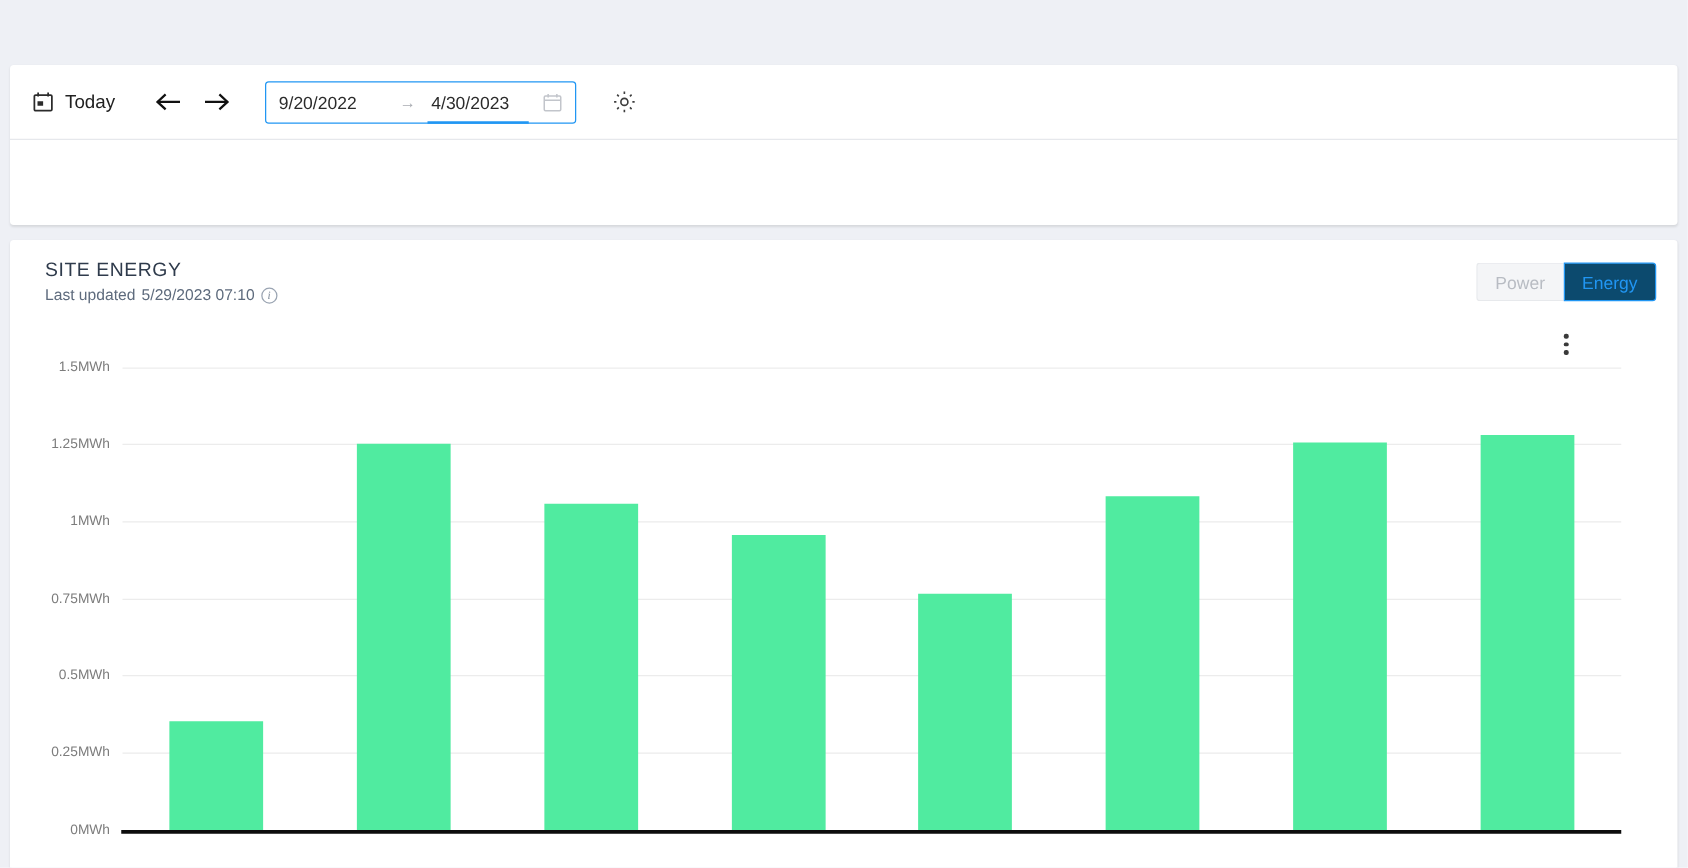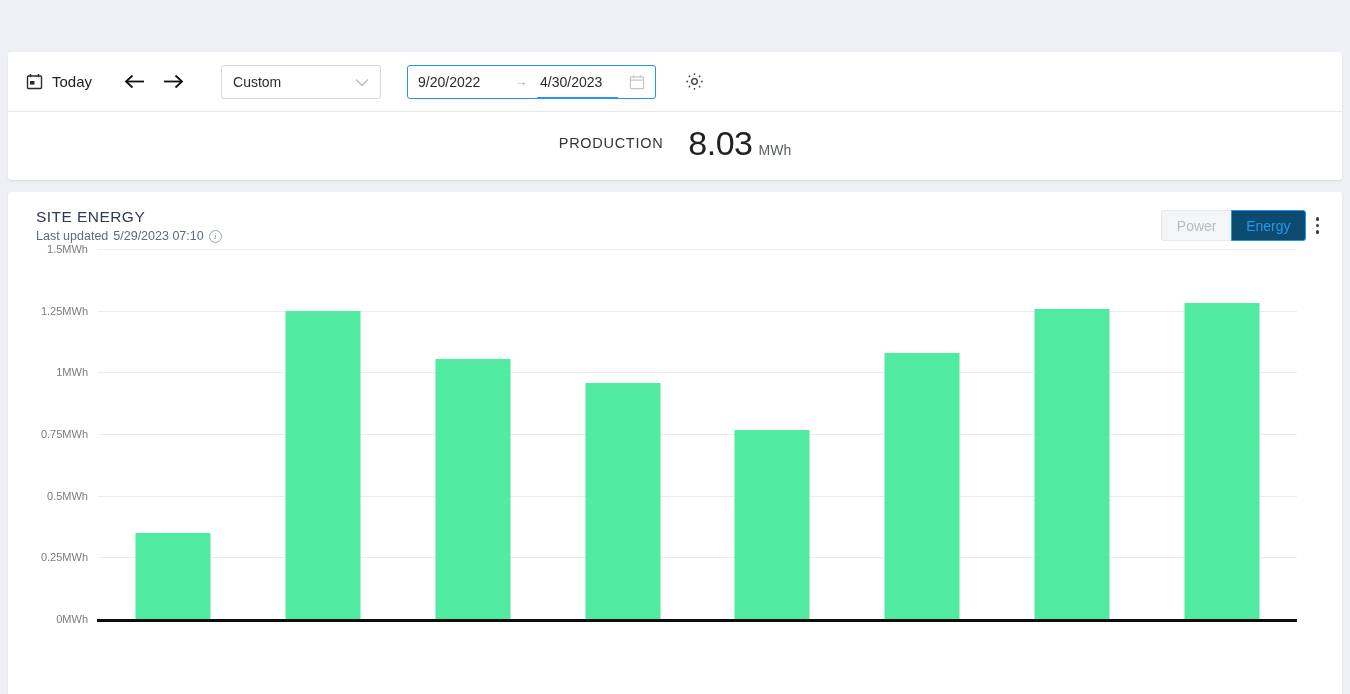--- a/index.html
+++ b/index.html
@@ -111,21 +111,21 @@
   .chart-title { font-size: 15.5px; color: #2f3b4c; letter-spacing: .45px; }
   .chart-sub {
     font-size: 12.5px; color: #5e6b7d; margin-top: 3px;
     display: flex; align-items: center; gap: 5px;
   }
   .info-i {
     width: 13px; height: 13px; border: 1px solid #9aa4b2; border-radius: 50%;
     color: #7b8796; font-size: 9px; line-height: 11px; text-align: center;
     cursor: pointer; font-style: italic; font-family: "Liberation Serif", serif;
   }
-  .head-right { margin-left: auto; display: flex; align-items: center; gap: 4px; padding-top: 2px;}
+  .head-right { margin-left: auto; display: flex; align-items: center; gap: 22px; padding-top: 2px; flex-direction: column;}
   .seg { display: flex; }
   .seg-btn {
     height: 31px; min-width: 70px; padding: 0 14px;
     display: flex; align-items: center; justify-content: center;
     font-size: 14px; cursor: pointer;
   }
   .seg-btn.off { background: #f4f5f7; color: #b8bcc3; border: 1px solid #e7e9ec; border-right: none;
     border-radius: 3px 0 0 3px; }
   .seg-btn.on { background: #0c4a6e; color: #2196f3; border: 1px solid #2196f3; border-radius: 0 3px 3px 0; }
   .kebab { display: flex; flex-direction: column; gap: 3px; cursor: pointer; padding: 4px 6px; }
@@ -183,28 +183,20 @@
           </svg>
         </div>
         <div class="arrow-btn">
           <svg width="24" height="17" viewBox="0 0 24 17">
             <line x1="3" y1="8.5" x2="21" y2="8.5" stroke="#111" stroke-width="1.8"></line>
             <polyline points="14.5,2.5 21,8.5 14.5,14.5" fill="none" stroke="#111" stroke-width="1.8"></polyline>
           </svg>
         </div>
       </div>
 
-      <div class="select-box">
-        <span>Custom</span>
-        <span class="chev">
-          <svg width="14" height="9" viewBox="0 0 14 9">
-            <polyline points="1,1.5 7,7.5 13,1.5" fill="none" stroke="#b9bcc2" stroke-width="1.4"></polyline>
-          </svg>
-        </span>
-      </div>
 
       <div class="daterange">
         <span class="dr-start">9/20/2022</span>
         <span class="dr-sep">→</span>
         <span class="dr-end">4/30/2023</span>
         <span class="dr-cal">
           <svg width="16" height="16" viewBox="0 0 17 17">
             <rect x="1.5" y="3" width="14" height="12.5" rx="1" fill="none" stroke="#c2c5cb" stroke-width="1.3"></rect>
             <line x1="1.5" y1="6.5" x2="15.5" y2="6.5" stroke="#c2c5cb" stroke-width="1.3"></line>
             <line x1="4.8" y1="1.3" x2="4.8" y2="4.3" stroke="#c2c5cb" stroke-width="1.3"></line>
@@ -214,27 +206,20 @@
       </div>
 
       <div class="gear">
         <svg width="21" height="21" viewBox="0 0 24 24" fill="none" stroke="#3e3e3e" stroke-width="1.5">
           <circle cx="12" cy="12" r="3.2"></circle>
           <path d="M12 2.6v2.1M12 19.3v2.1M21.4 12h-2.1M4.7 12H2.6M18.6 5.4l-1.5 1.5M6.9 17.1l-1.5 1.5M18.6 18.6l-1.5-1.5M6.9 6.9L5.4 5.4"></path>
         </svg>
       </div>
     </div>
 
-    <div class="production-row">
-      <div class="prod-label">PRODUCTION</div>
-      <div class="prod-value">
-        <span class="prod-num">8.03</span>
-        <span class="prod-unit">MWh</span>
-      </div>
-    </div>
   </div>
 
   <div class="chart-card">
 
     <div class="chart-head">
       <div>
         <div class="chart-title">SITE ENERGY</div>
         <div class="chart-sub">
           <span>Last updated</span>
           <span>5/29/2023 07:10</span>

